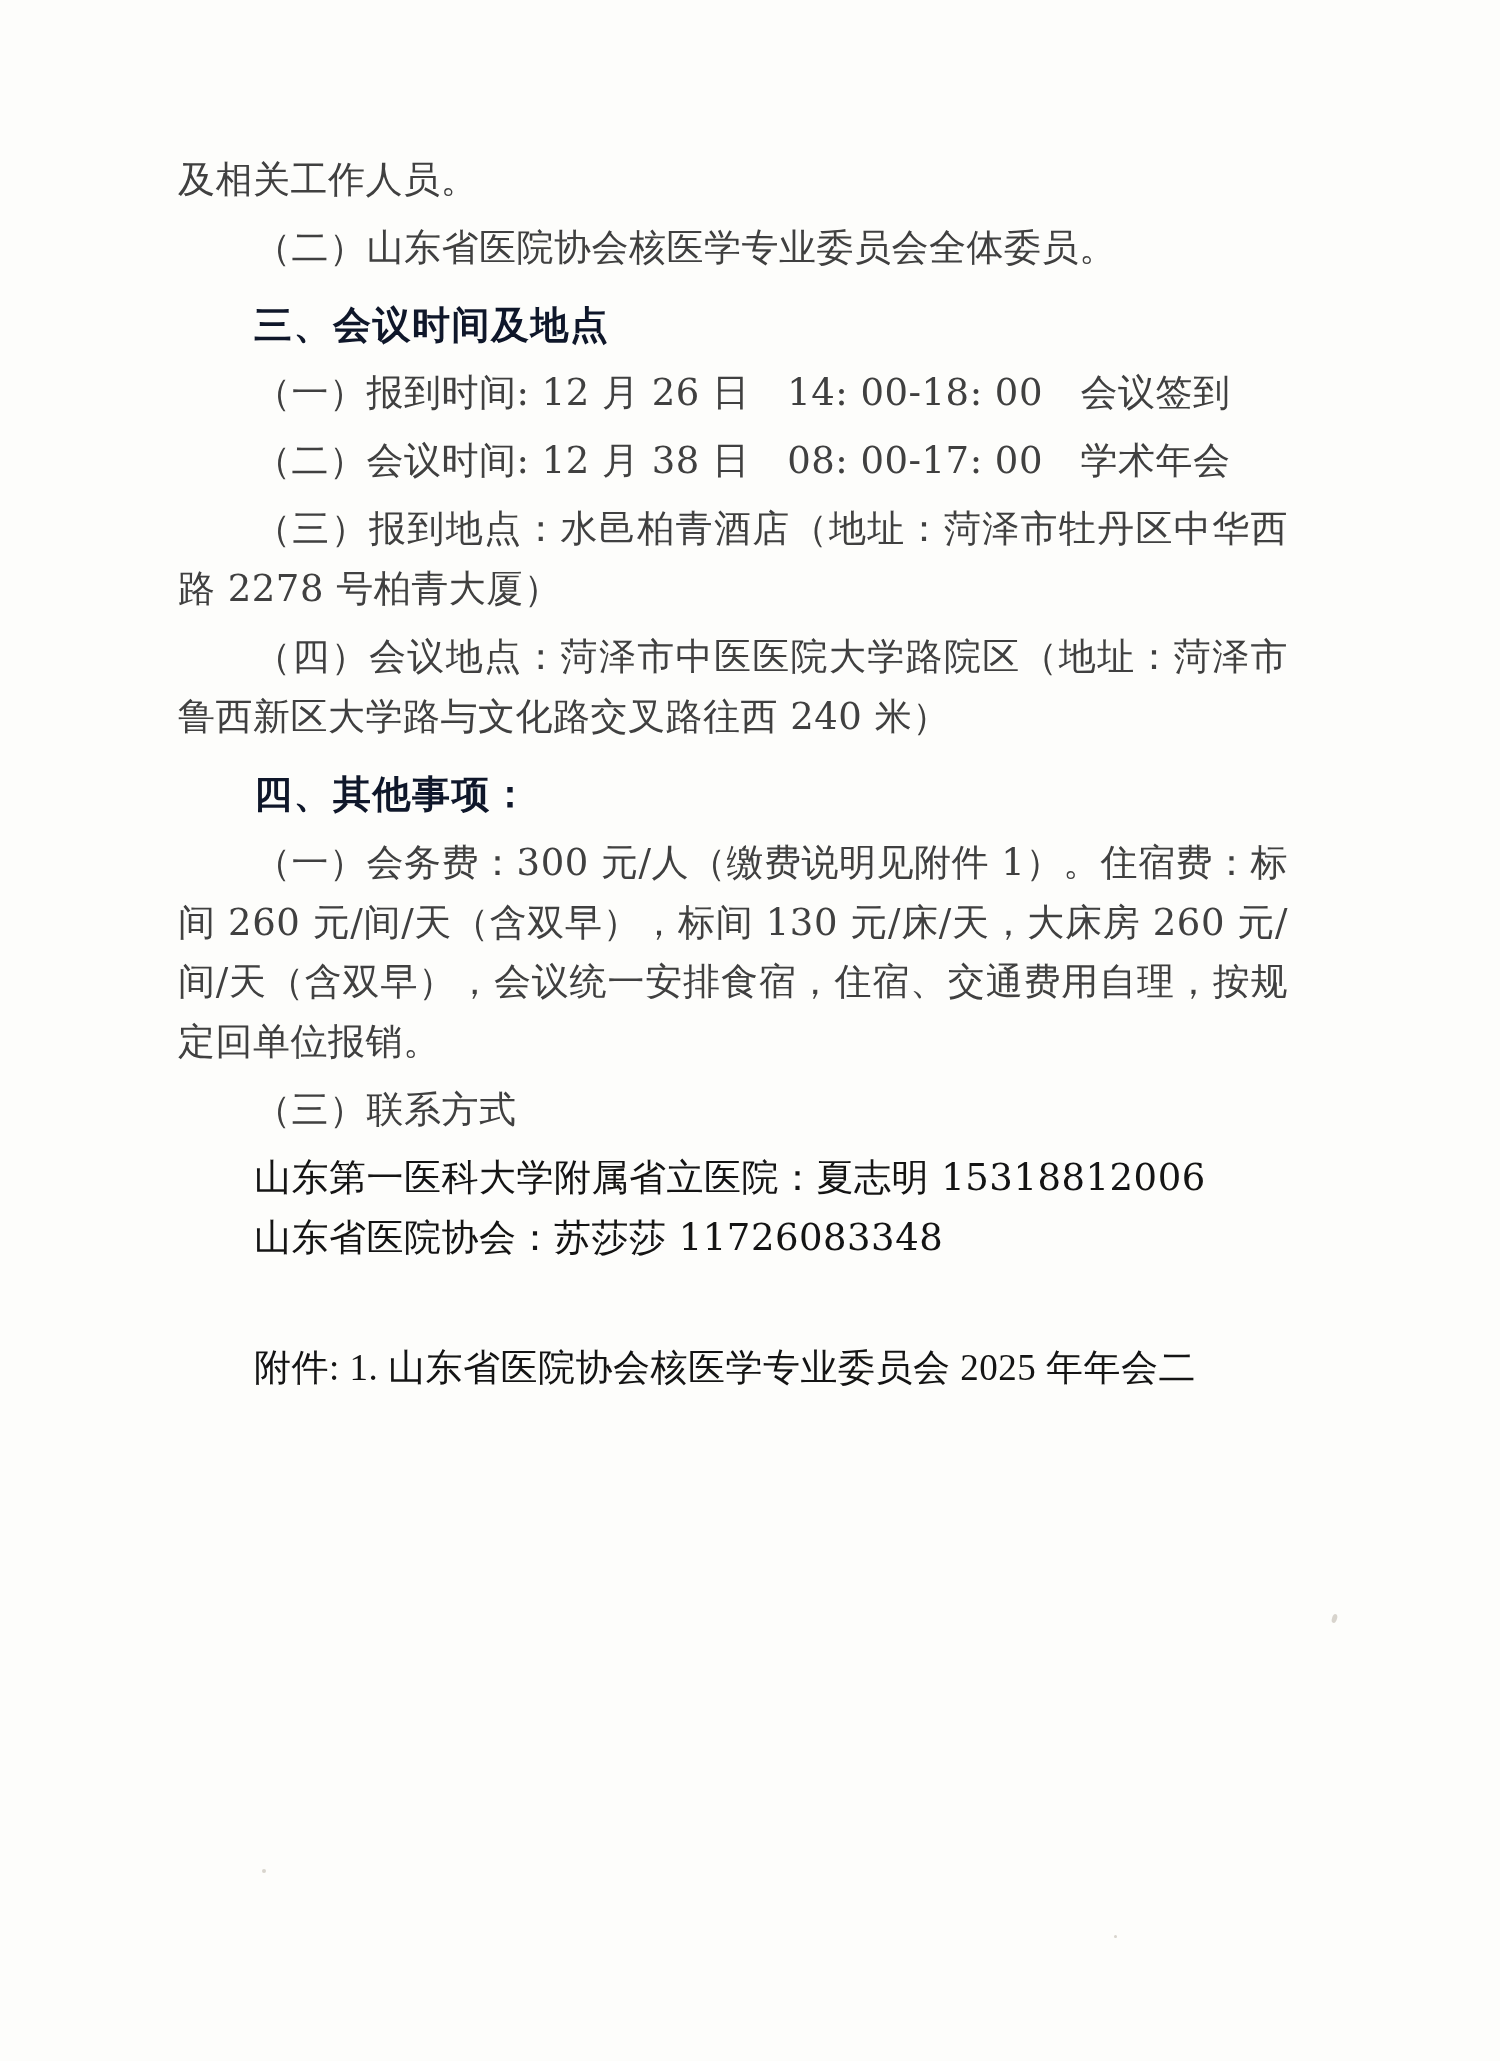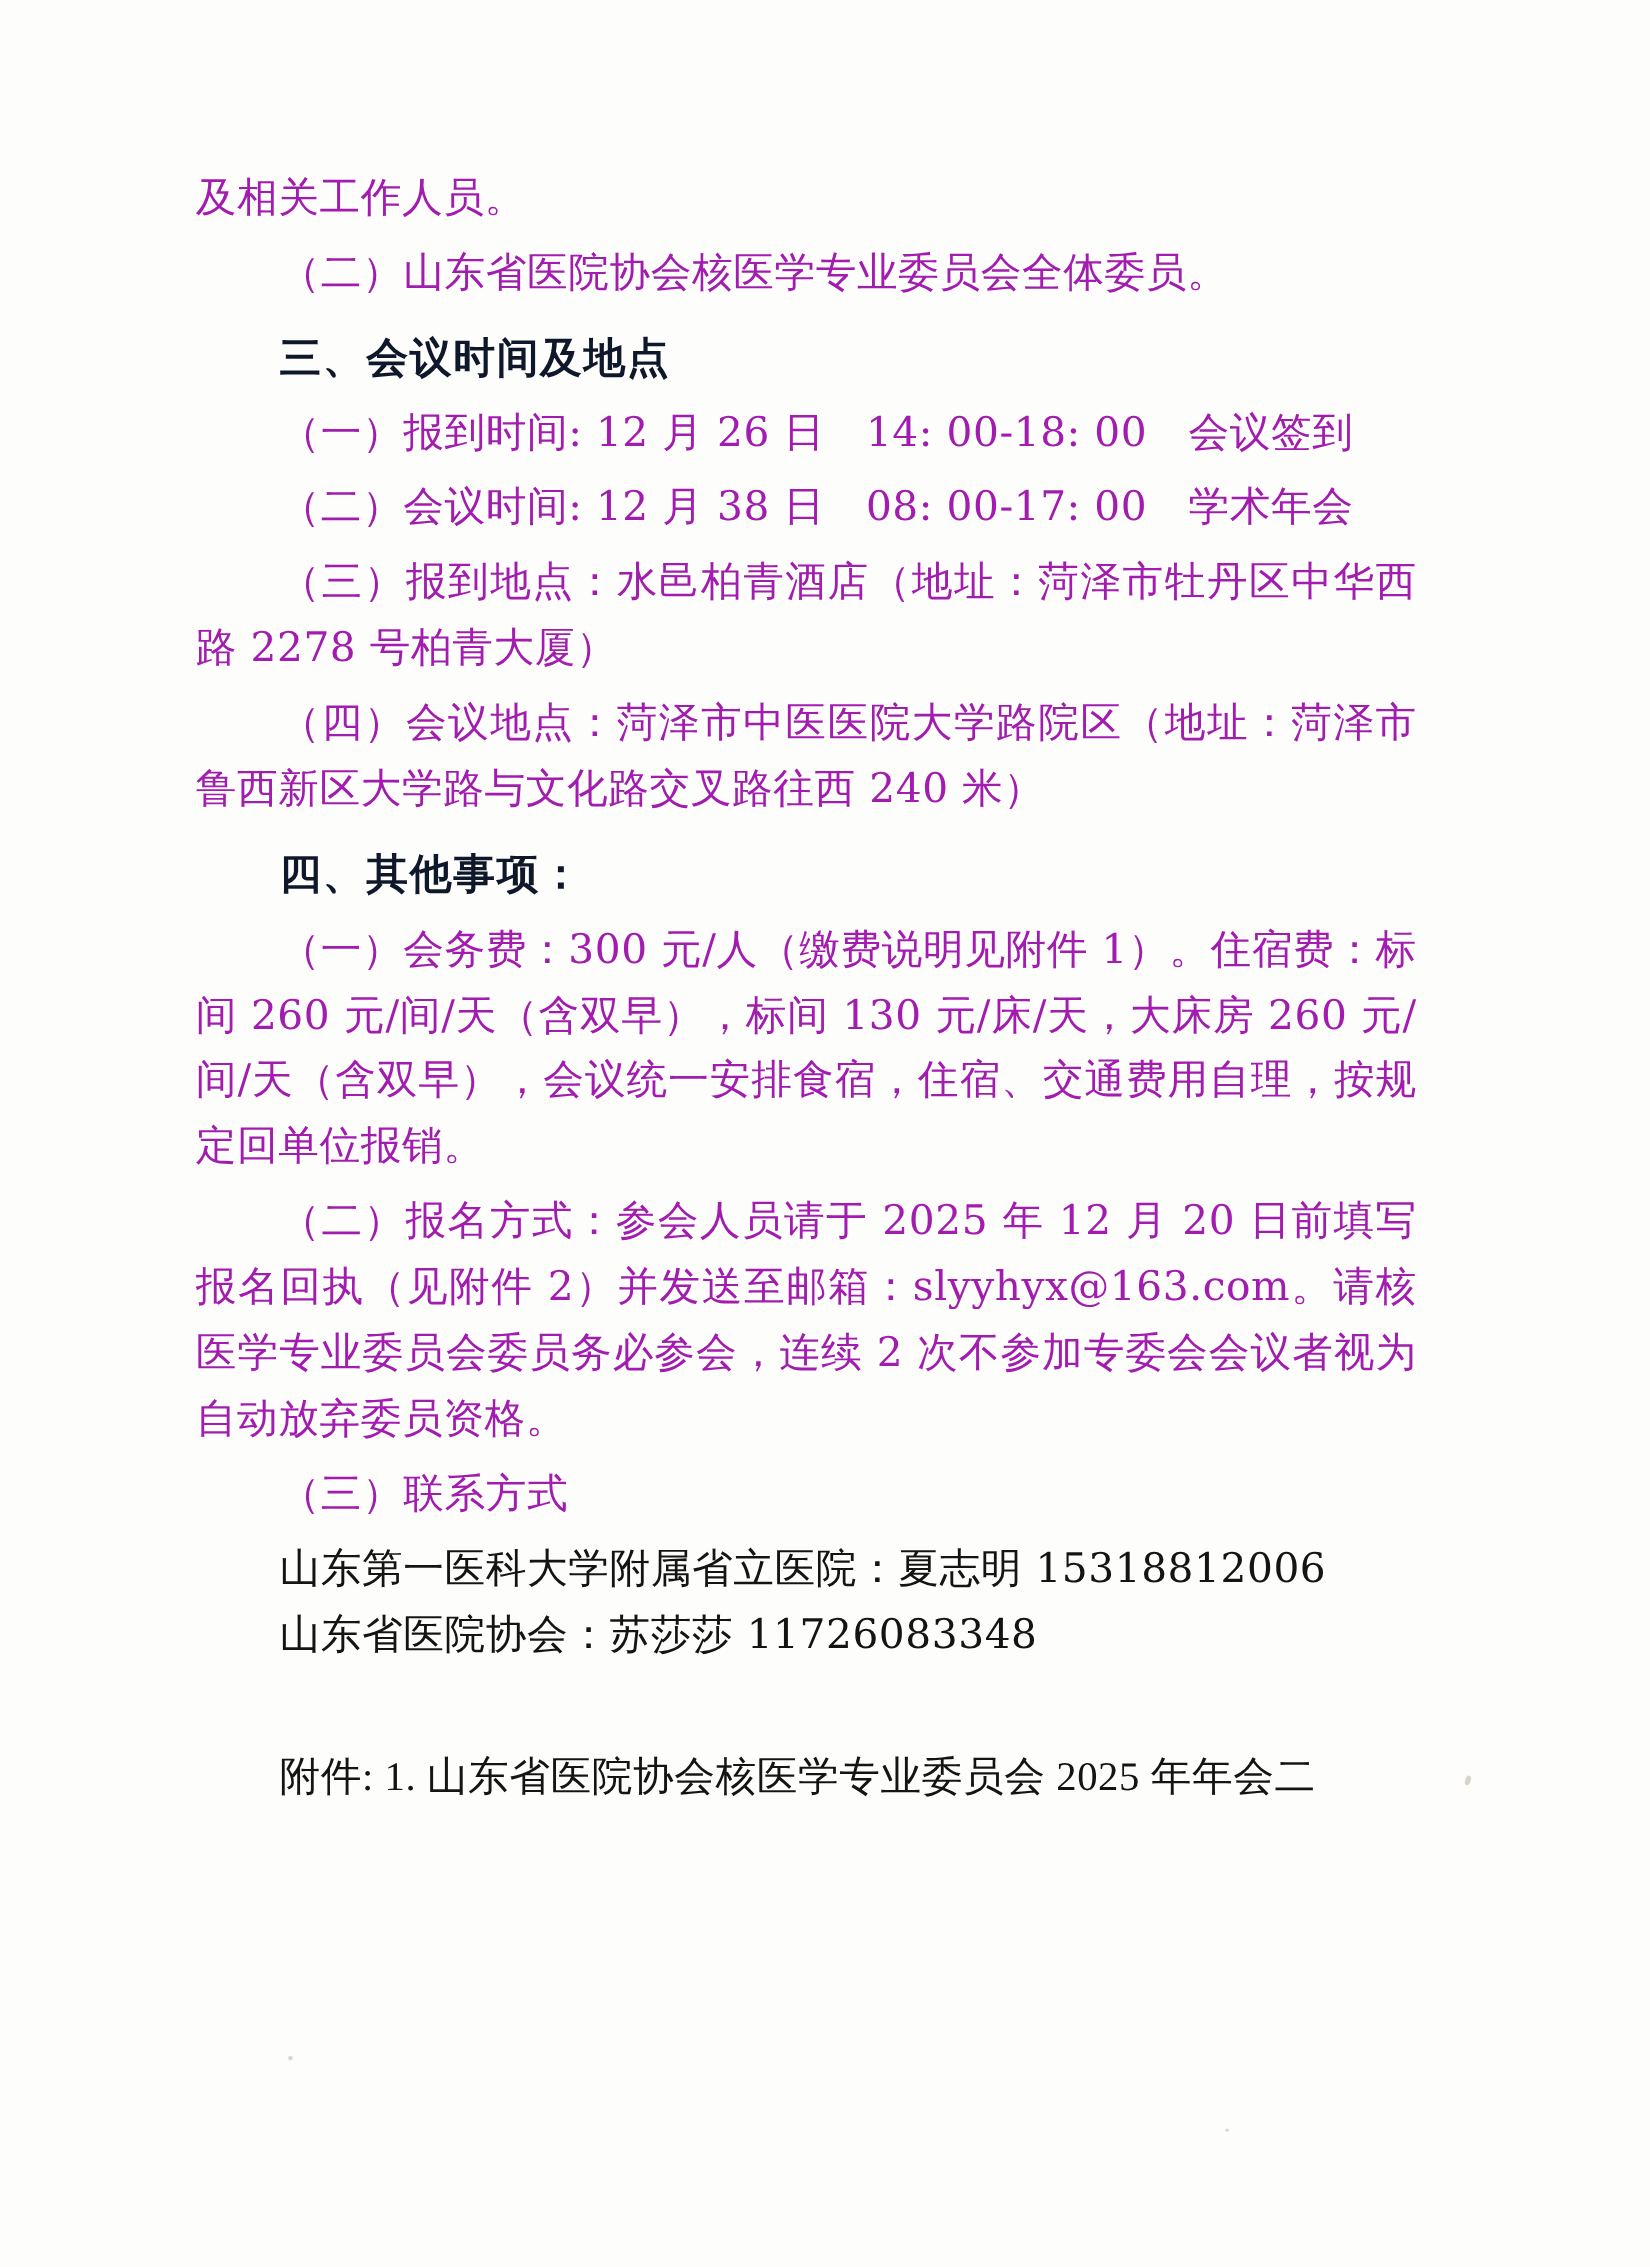--- a/index.html
+++ b/index.html
@@ -27,21 +27,21 @@
     top: 150px;
     width: 1110px;
   }
   .p {
     font-size: 37px;
     line-height: 1.62;
     letter-spacing: 0.5px;
     text-align: justify;
     text-justify: inter-ideograph;
     margin: 0 0 8px 0;
-    color: #a21caf;
+    color: #404040;
   }
   .indent {
     text-indent: 76px;
   }
   .heading {
     font-size: 38px;
     font-weight: bold;
     line-height: 1.62;
     margin: 16px 0 8px 0;
     text-indent: 76px;
@@ -93,21 +93,20 @@
     <h2 class="heading">三、会议时间及地点</h2>
 
     <p class="p indent">（一）报到时间: 12 月 26 日　14: 00-18: 00　会议签到</p>
     <p class="p indent">（二）会议时间: 12 月 38 日　08: 00-17: 00　学术年会</p>
     <p class="p indent">（三）报到地点：水邑柏青酒店（地址：菏泽市牡丹区中华西路 2278 号柏青大厦）</p>
     <p class="p indent">（四）会议地点：菏泽市中医医院大学路院区（地址：菏泽市鲁西新区大学路与文化路交叉路往西 240 米）</p>
 
     <h2 class="heading">四、其他事项：</h2>
 
     <p class="p indent">（一）会务费：300 元/人（缴费说明见附件 1）。住宿费：标间 260 元/间/天（含双早），标间 130 元/床/天，大床房 260 元/间/天（含双早），会议统一安排食宿，住宿、交通费用自理，按规定回单位报销。</p>
-    <p class="p indent">（二）报名方式：参会人员请于 2025 年 12 月 20 日前填写报名回执（见附件 2）并发送至邮箱：slyyhyx@163.com。请核医学专业委员会委员务必参会，连续 2 次不参加专委会会议者视为自动放弃委员资格。</p>
     <p class="p indent">（三）联系方式</p>
 
     <p class="contact-line">山东第一医科大学附属省立医院：夏志明 15318812006</p>
     <p class="contact-line">山东省医院协会：苏莎莎 11726083348</p>
 
     <div class="gap-lg"></div>
 
     <p class="attach">附件: 1. 山东省医院协会核医学专业委员会 2025 年年会二</p>
 
   </div>

